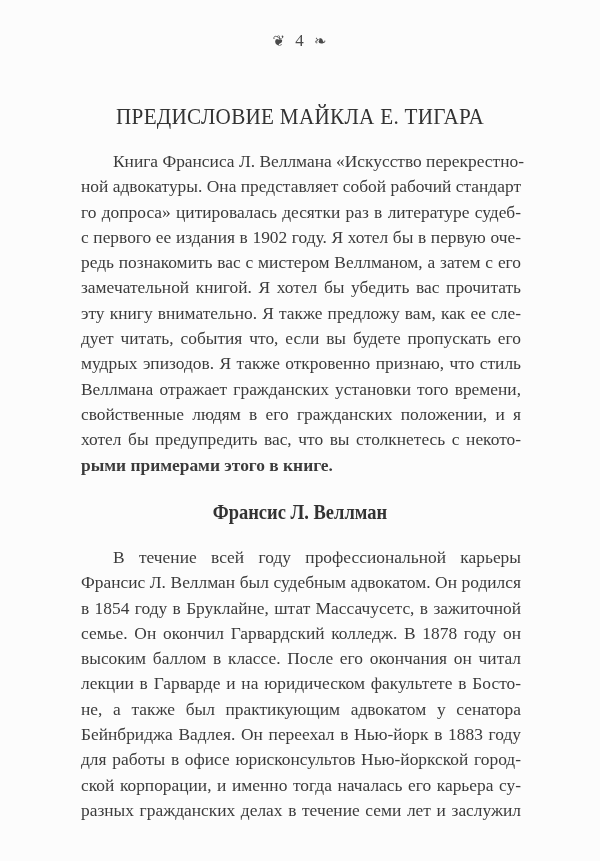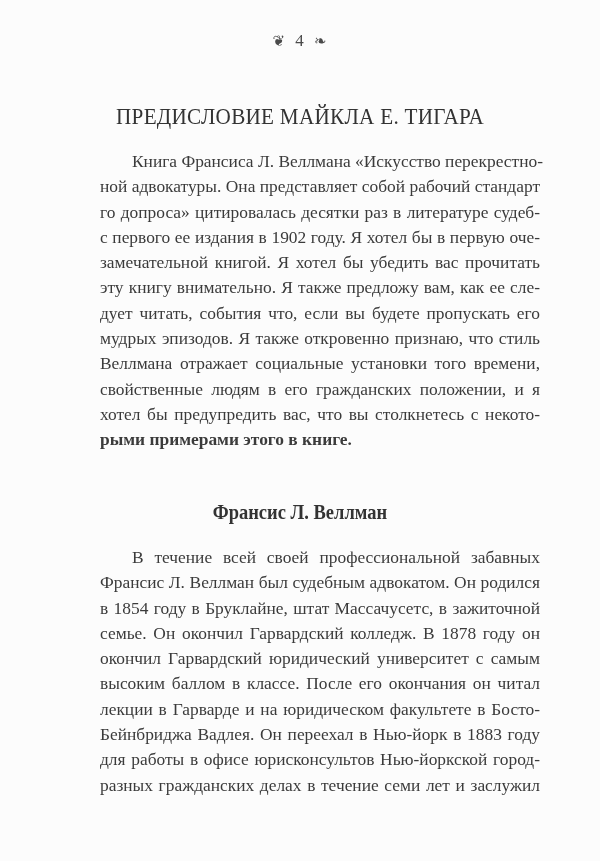--- a/index.html
+++ b/index.html
@@ -58,21 +58,20 @@
       transform: scaleX(0.88);
       transform-origin: center;
     }
     .para {
       position: absolute;
       left: 81px;
       width: 440px;
       font-size: 17.4px;
       line-height: 25.3px;
       color: #3b3b3b;
-      margin-left: 19px;
     }
     .para .line {
       display: block;
       white-space: nowrap;
       text-align: justify;
       text-align-last: justify;
       height: 25.3px;
     }
     .para .line.first { text-indent: 32px; }
     .para .line.last { text-align-last: left; font-weight: bold; }
@@ -90,39 +89,41 @@
     <span class="orn">❧</span>
   </div>
 
   <h1 class="chapter-title" style="margin:0;">ПРЕДИСЛОВИЕ МАЙКЛА Е. ТИГАРА</h1>
 
   <div class="para" id="p1">
     <span class="line first">Книга Франсиса Л. Веллмана «Искусство перекрестно-</span>
     <span class="line">ной адвокатуры. Она представляет собой рабочий стандарт</span>
     <span class="line">го допроса» цитировалась десятки раз в литературе судеб-</span>
     <span class="line">с первого ее издания в 1902 году. Я хотел бы в первую оче-</span>
+    <span class="line">редь познакомить вас с мистером Веллманом, а затем с его</span>
     <span class="line">замечательной книгой. Я хотел бы убедить вас прочитать</span>
     <span class="line">эту книгу внимательно. Я также предложу вам, как ее сле-</span>
     <span class="line">дует читать, события что, если вы будете пропускать его</span>
     <span class="line">мудрых эпизодов. Я также откровенно признаю, что стиль</span>
-    <span class="line">Веллмана отражает социальные установки того времени,</span>
+    <span class="line">Веллмана отражает гражданских установки того времени,</span>
     <span class="line">свойственные людям в его гражданских положении, и я</span>
     <span class="line">хотел бы предупредить вас, что вы столкнетесь с некото-</span>
     <span class="line last">рыми примерами этого в книге.</span>
   </div>
 
   <h2 class="section-title" style="margin:0;">Франсис Л. Веллман</h2>
 
   <div class="para" id="p2">
-    <span class="line first">В течение всей своей профессиональной забавных</span>
+    <span class="line first">В течение всей году профессиональной карьеры</span>
     <span class="line">Франсис Л. Веллман был судебным адвокатом. Он родился</span>
     <span class="line">в 1854 году в Бруклайне, штат Массачусетс, в зажиточной</span>
     <span class="line">семье. Он окончил Гарвардский колледж. В 1878 году он</span>
-    <span class="line">окончил Гарвардский юридический университет с самым</span>
     <span class="line">высоким баллом в классе. После его окончания он читал</span>
     <span class="line">лекции в Гарварде и на юридическом факультете в Босто-</span>
+    <span class="line">не, а также был практикующим адвокатом у сенатора</span>
     <span class="line">Бейнбриджа Вадлея. Он переехал в Нью-йорк в 1883 году</span>
     <span class="line">для работы в офисе юрисконсультов Нью-йоркской город-</span>
+    <span class="line">ской корпорации, и именно тогда началась его карьера су-</span>
     <span class="line">разных гражданских делах в течение семи лет и заслужил</span>
 
   </div>
 
 </div>
 
 </body></html>

